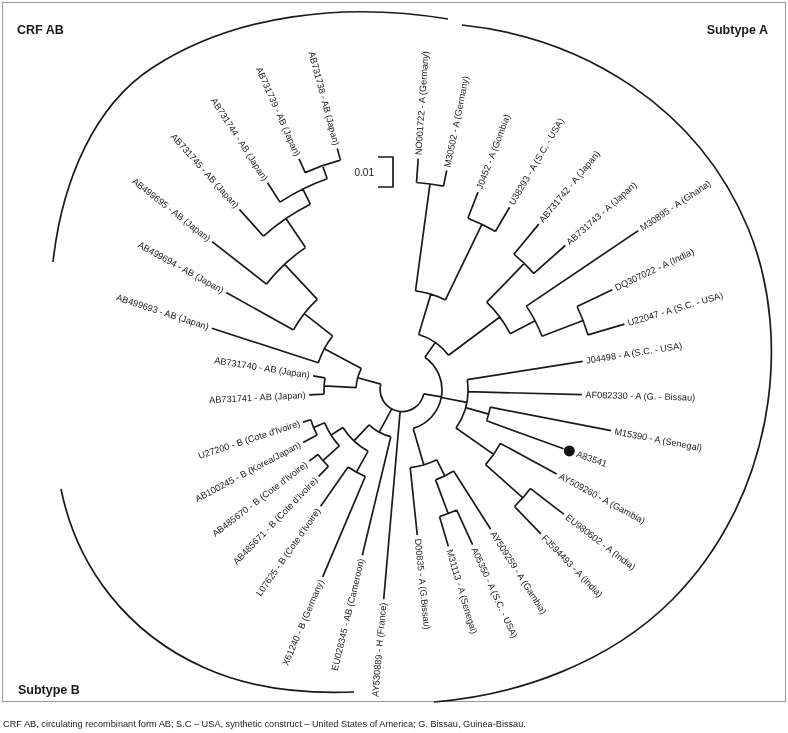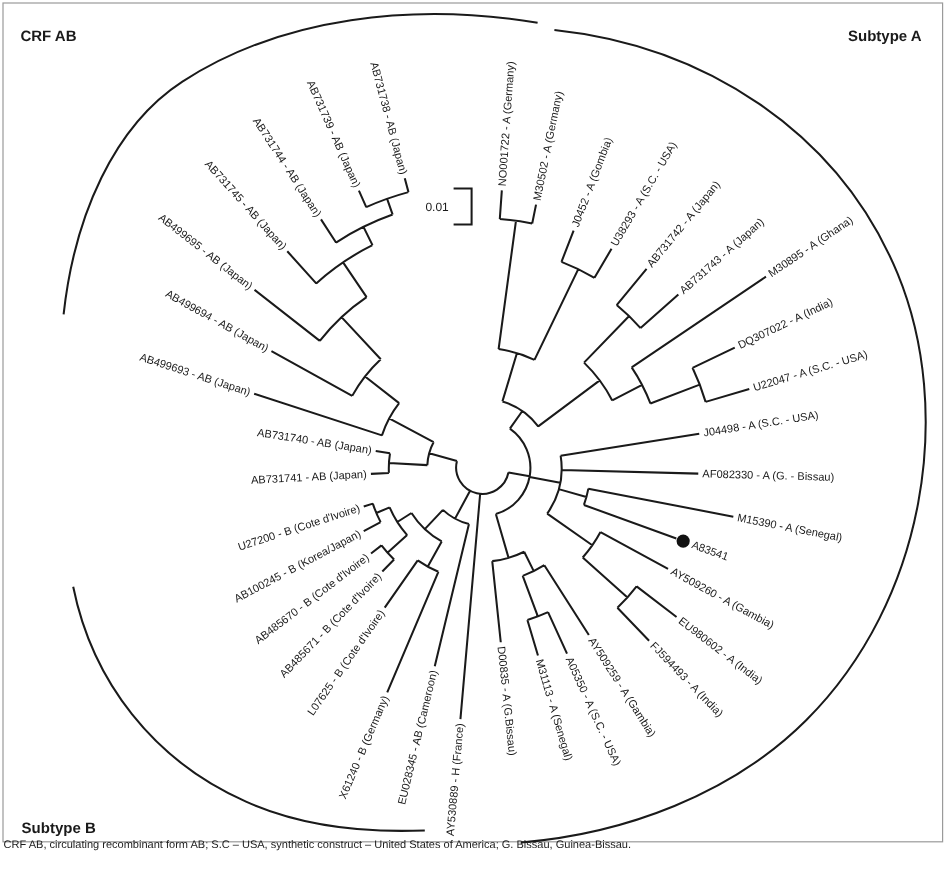--- a/index.html
+++ b/index.html
@@ -2,21 +2,21 @@
 <html><head>
 <meta charset="utf-8">
 <style>
   html,body{margin:0;padding:0;background:#ffffff;}
   body{width:788px;height:733px;position:relative;font-family:"Liberation Sans",sans-serif;}
   svg{position:absolute;left:0;top:0;}
   svg text{font-family:"Liberation Sans",sans-serif;fill:#1a1a1a;}
   .taxon{font-size:9.2px;}
   .corner{font-size:12.5px;font-weight:bold;}
   .scalelab{font-size:10px;}
-  .caption{position:absolute;left:3px;top:699px;width:780px;font-size:9.2px;color:#1c1c1c;}
+  .caption{position:absolute;left:3px;top:719px;width:780px;font-size:9.2px;color:#1c1c1c;}
 </style>
 </head>
 <body>
 
 <svg id="tree-svg" width="788" height="733" viewBox="0 0 788 733">
 
   <rect x="2.5" y="2.5" width="783" height="699" fill="none" stroke="#9a9a9a" stroke-width="1"></rect>
 
   <path d="M 448 19 C 345 2, 235 14, 152 68 C 95 105, 62 180, 53 262" fill="none" stroke="#1a1a1a" stroke-width="1.7"></path>
   <path d="M 462 25 C 585 38, 698 108, 748 228 C 795 342, 772 500, 672 600 C 610 662, 520 695, 434 702" fill="none" stroke="#1a1a1a" stroke-width="1.7"></path>

